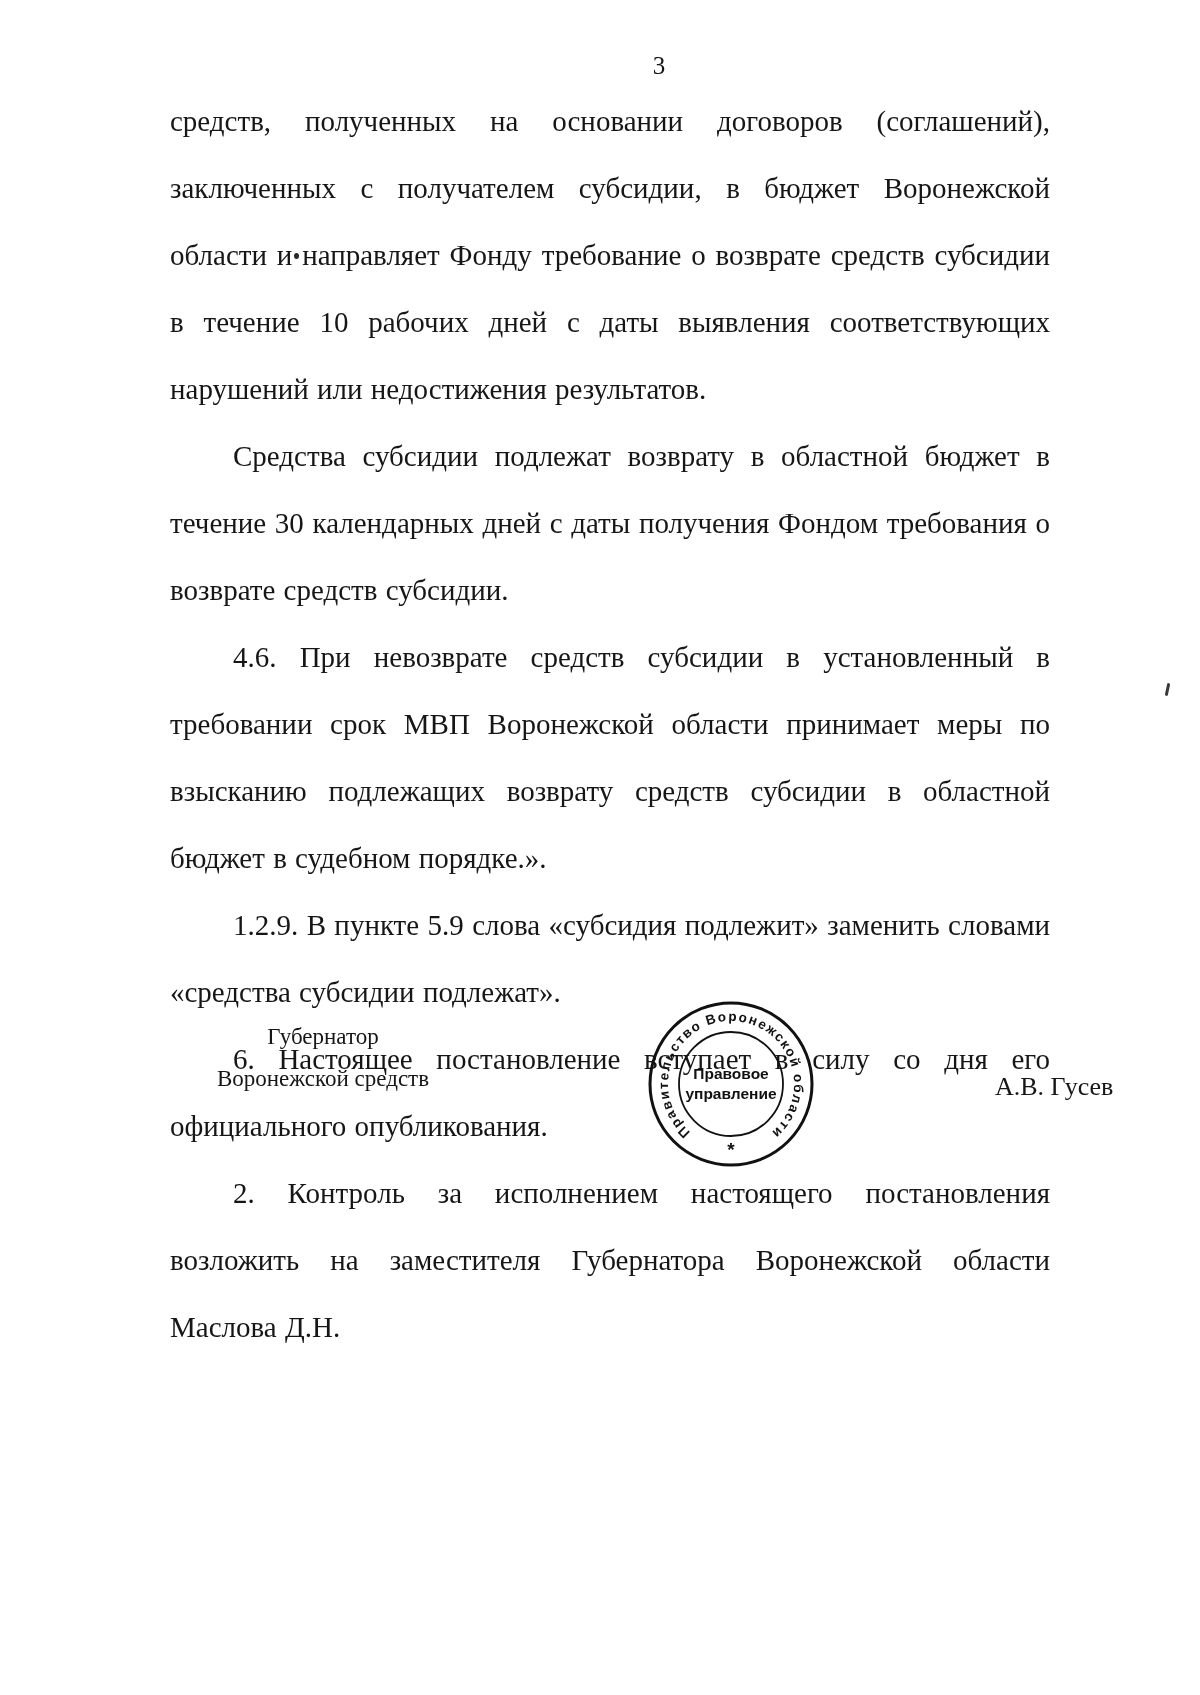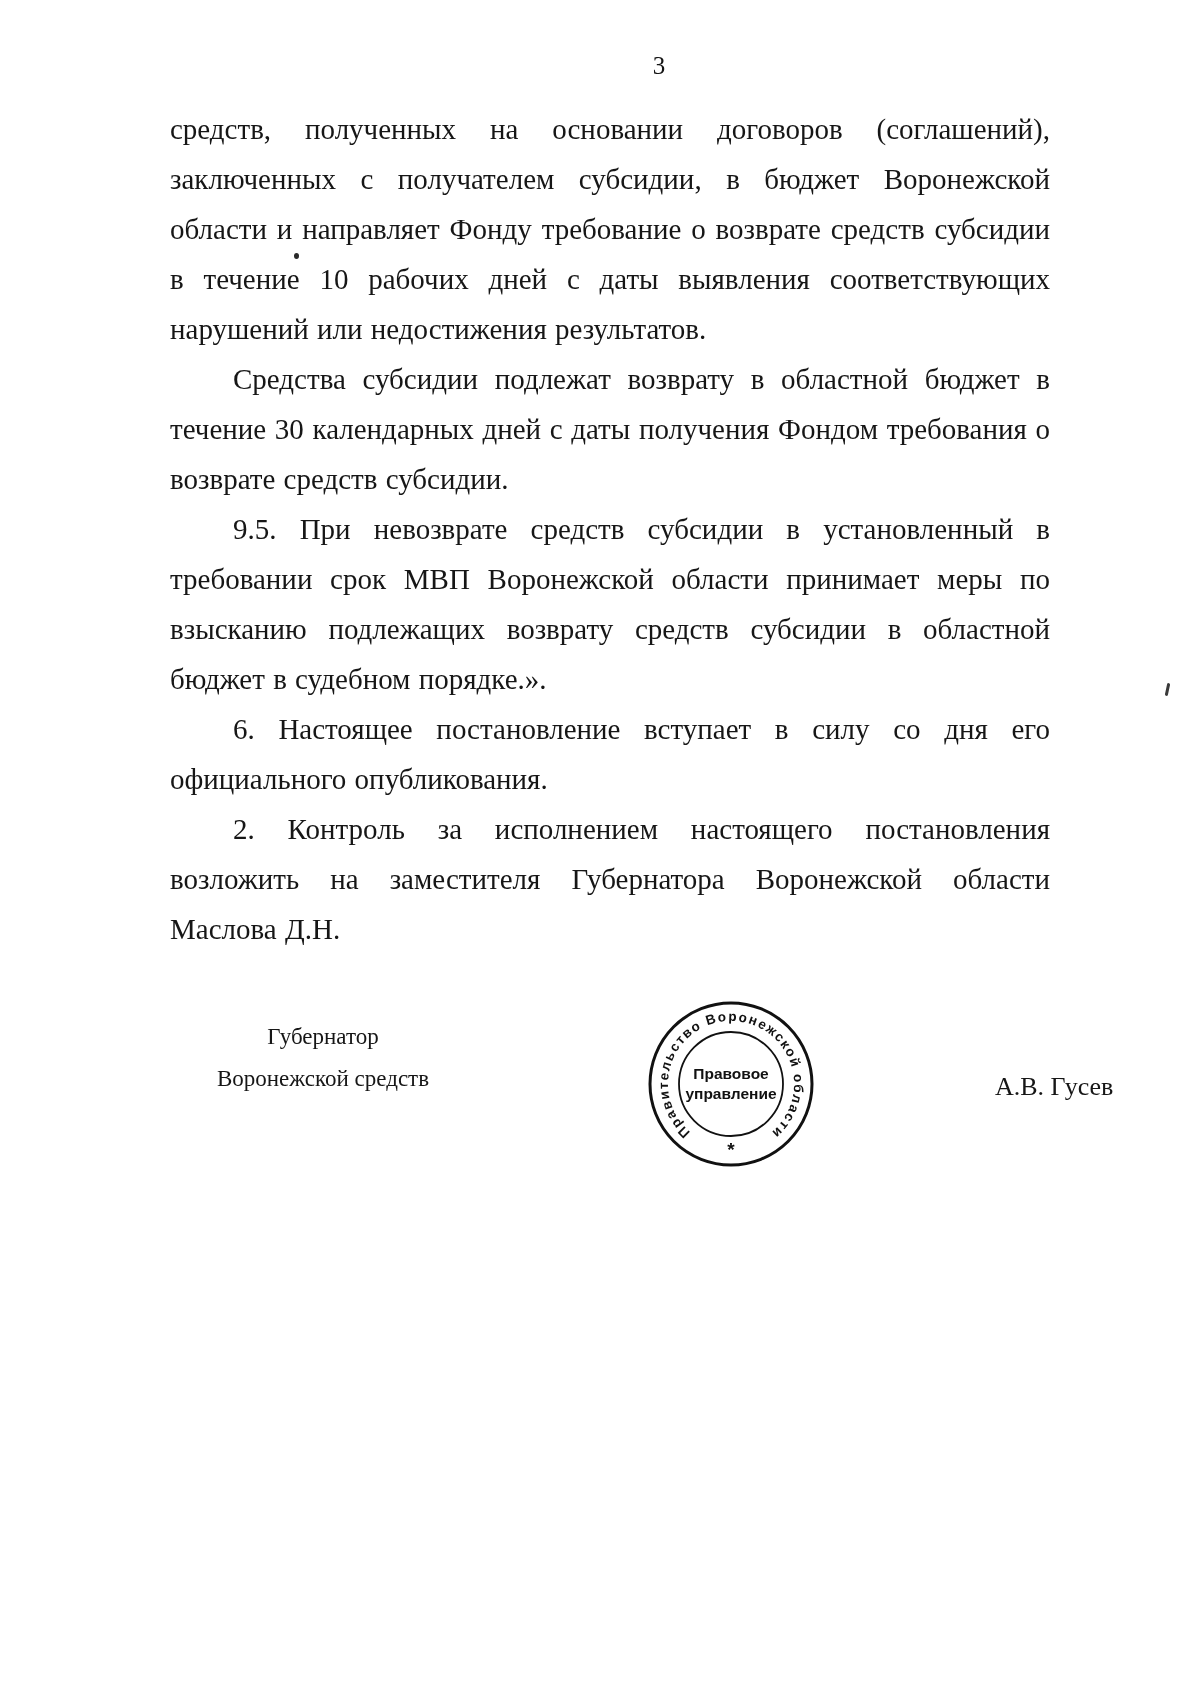--- a/index.html
+++ b/index.html
@@ -22,24 +22,24 @@
     left: 644px;
     width: 30px;
     text-align: center;
     font-size: 25px;
     font-family: "Liberation Serif", serif;
     color: #141414;
   }
   .body-text {
     position: absolute;
     left: 170px;
-    top: 104px;
+    top: 88px;
     width: 880px;
     font-size: 29px;
-    line-height: 50px;
+    line-height: 67px;
     text-align: justify;
     hyphens: none;
     -webkit-hyphens: none;
     word-spacing: 1px;
   }
   .body-text p {
     margin: 0;
     padding: 0;
   }
   .body-text p.indent {
@@ -115,21 +115,22 @@
 </head>
 <body>
 
 <div class="page">
 
   <div class="page-number">3</div>
 
   <div class="body-text">
     <p>средств, полученных на основании договоров (соглашений), заключенных с получателем субсидии, в бюджет Воронежской области и направляет Фонду требование о возврате средств субсидии в течение 10 рабочих дней с даты выявления соответствующих нарушений или недостижения результатов.</p>
     <p class="indent">Средства субсидии подлежат возврату в областной бюджет в течение 30 календарных дней с даты получения Фондом требования о возврате средств субсидии.</p>
-    <p class="indent">9.5. При невозврате средств субсидии в установленный в требовании срок МВП Воронежской области принимает меры по взысканию подлежащих возврату средств субсидии в областной бюджет в судебном порядке.».</p>
+    <p class="indent">4.6. При невозврате средств субсидии в установленный в требовании срок МВП Воронежской области принимает меры по взысканию подлежащих возврату средств субсидии в областной бюджет в судебном порядке.».</p>
+    <p class="indent">1.2.9. В пункте 5.9 слова «субсидия подлежит» заменить словами «средства субсидии подлежат».</p>
     <p class="indent">6. Настоящее постановление вступает в силу со дня его официального опубликования.</p>
     <p class="indent">2. Контроль за исполнением настоящего постановления возложить на заместителя Губернатора Воронежской области Маслова Д.Н.</p>
   </div>
 
   <div class="artifact-dot"></div>
   <div class="artifact-tick"></div>
 
   <div class="sig-left">
     <div>Губернатор</div>
     <div>Воронежской средств</div>

